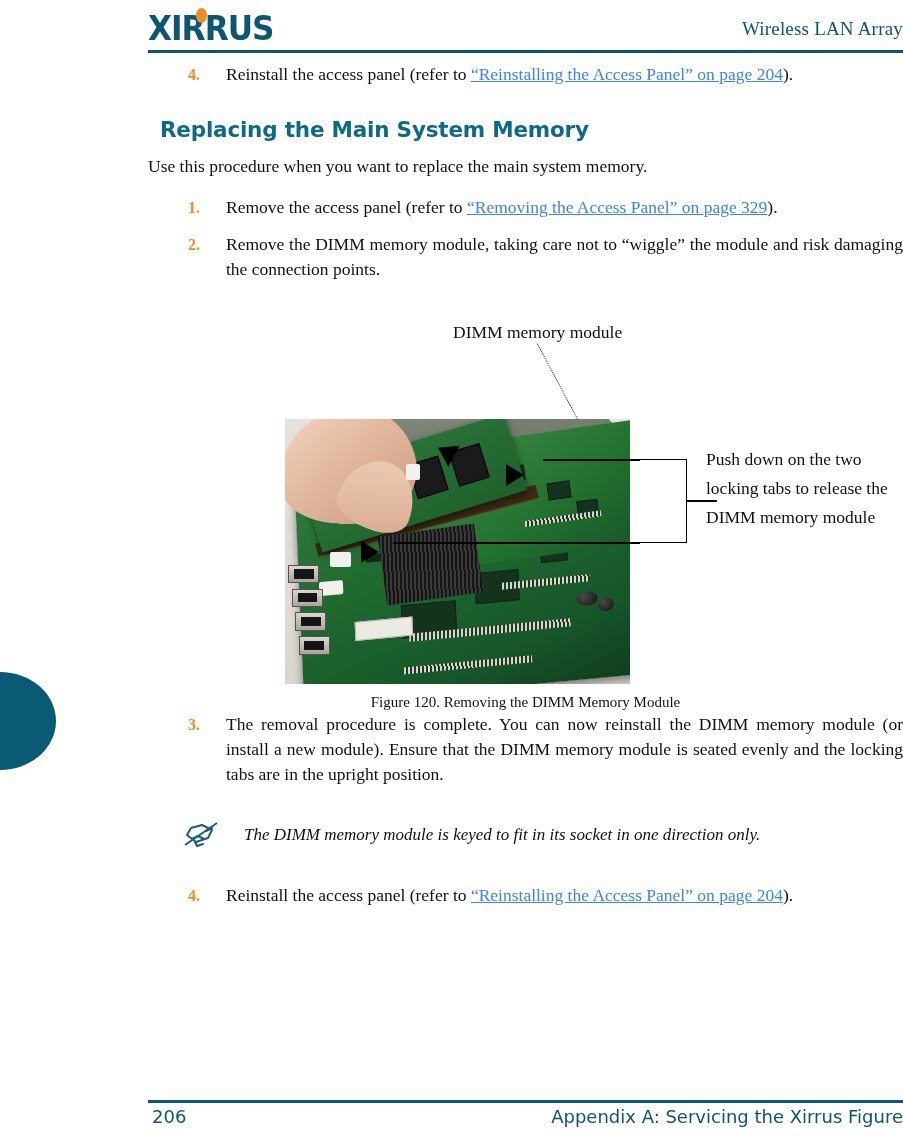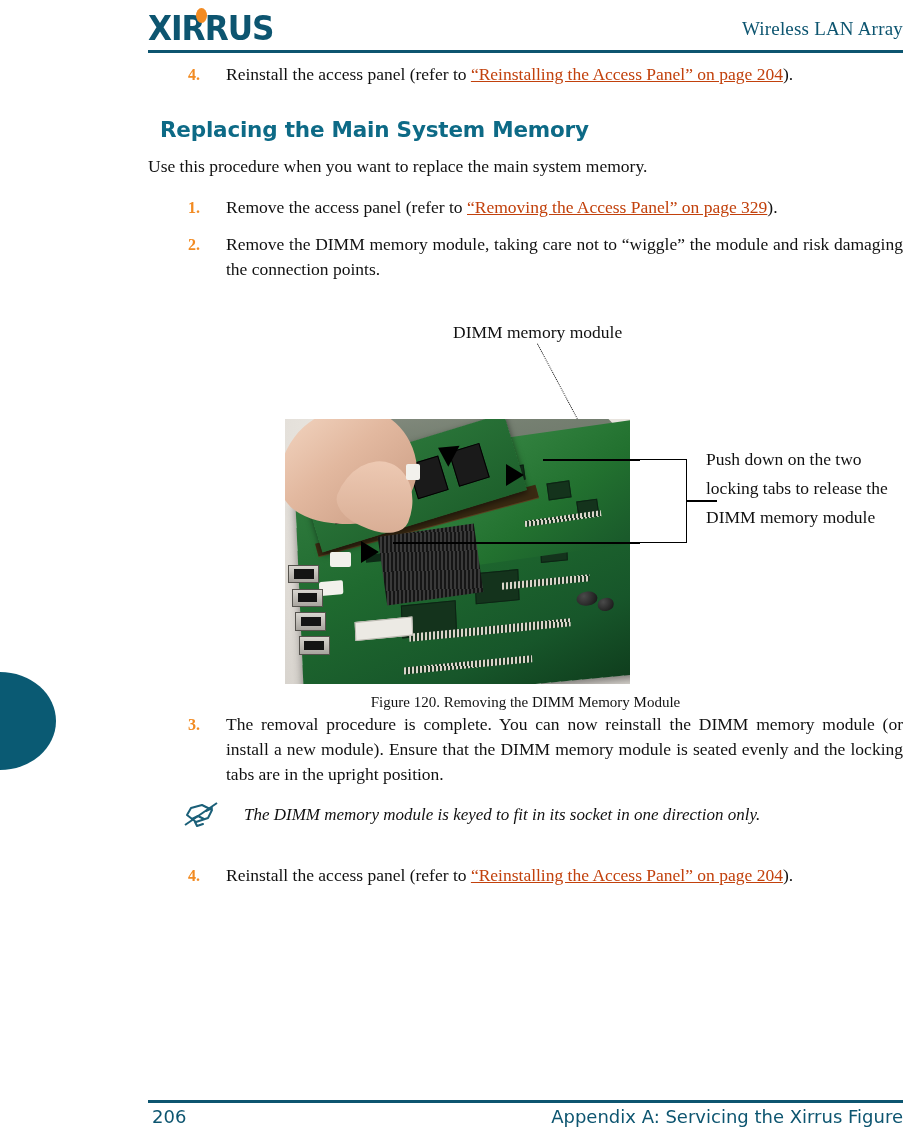--- a/index.html
+++ b/index.html
@@ -91,21 +91,21 @@
     color:#111;
   }
   .step .num {
     position:absolute;
     left:40px; top:0;
     color:#f28b22;
     font-weight:bold;
     font-size:16px;
     font-family:"Liberation Serif", serif;
   }
-  .xref { color:#c2410c; }
+  .xref { color:#3b82f6; }
 
   h2.section-title {
     font-family:"DejaVu Sans", sans-serif;
     font-size:21.5px;
     font-weight:bold;
     color:#0d6a86;
     margin:12px;
     letter-spacing:-0.2px;
   }
   p.body-para {
@@ -462,21 +462,21 @@
       <div class="callout-right">Push down on the two locking tabs to release the DIMM memory module</div>
 
       <div class="fig-caption">Figure 120. Removing the DIMM Memory Module</div>
     </div>
 
     <div class="step" style="margin-top:430px;">
       <span class="num">3.</span>
       <span>The removal procedure is complete. You can now reinstall the DIMM memory module (or install a new module). Ensure that the DIMM memory module is seated evenly and the locking tabs are in the upright position.</span>
     </div>
 
-    <div class="note" style="margin-top:16px;">
+    <div class="note" style="margin-top:36px;">
       <span class="note-icon">
         <svg width="40" height="32" viewBox="0 0 40 32" aria-hidden="true">
           <g fill="none" stroke="#1a5f78" stroke-width="2" stroke-linejoin="round" stroke-linecap="round">
             <path d="M5 16 L9 9 L20 6 L30 11 L26 19 L14 23 Z"></path>
             <path d="M10 20 L16 17 L22 20"></path>
             <path d="M13 23 L15 27 L21 25"></path>
             <path d="M24 12 L30 9"></path>
           </g>
           <line x1="3" y1="26" x2="35" y2="4" stroke="#1a5f78" stroke-width="2"></line>
         </svg>

